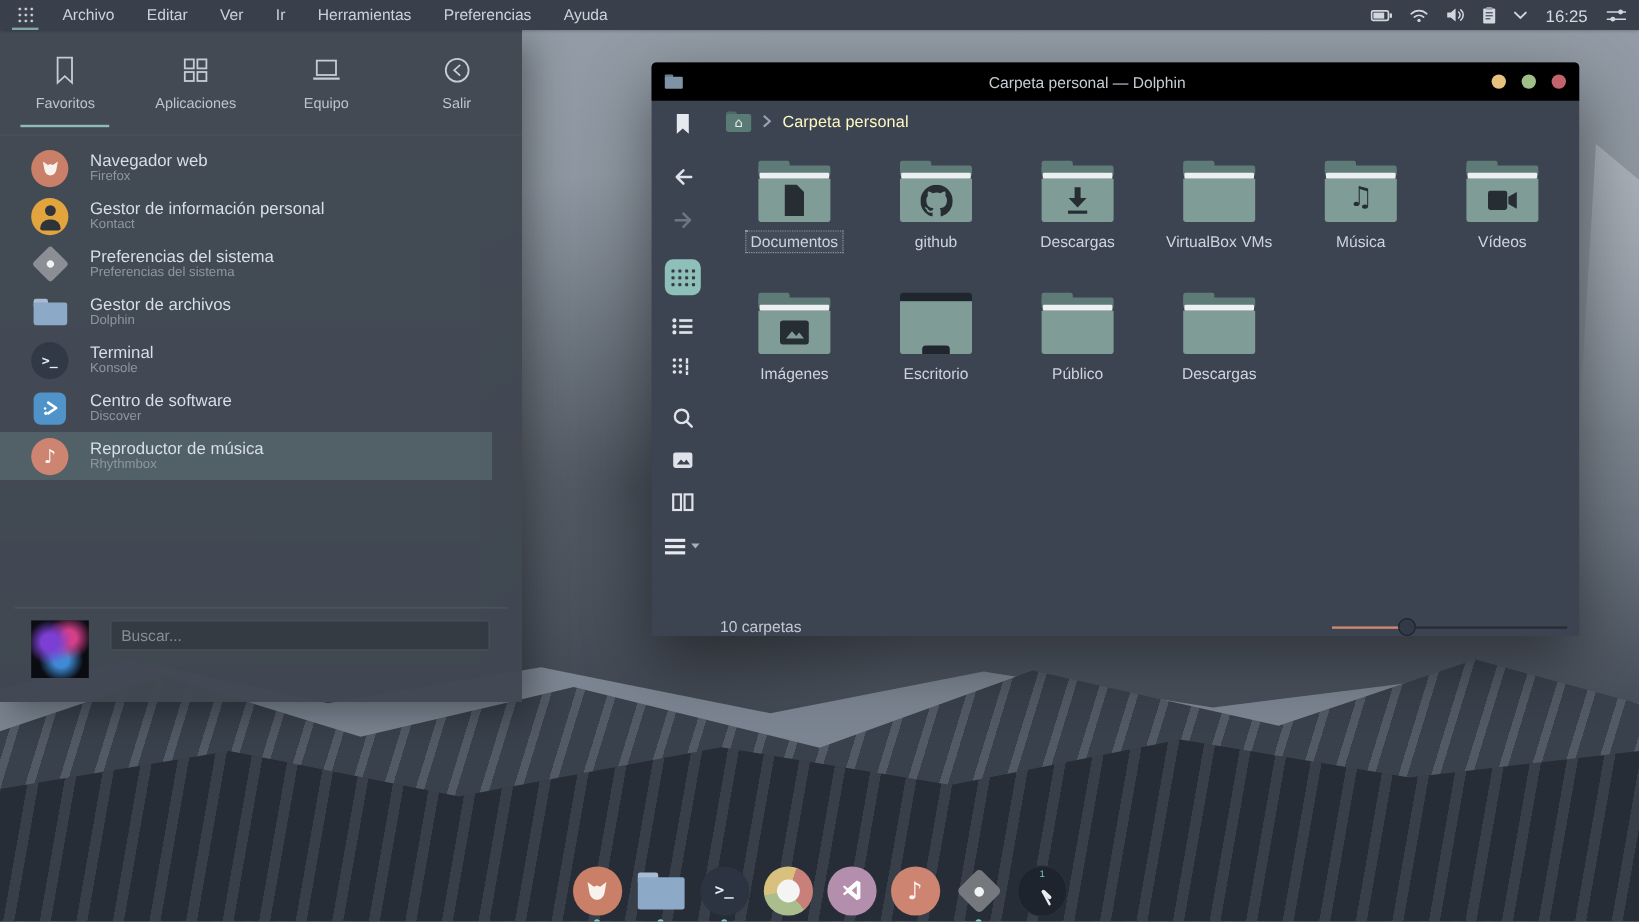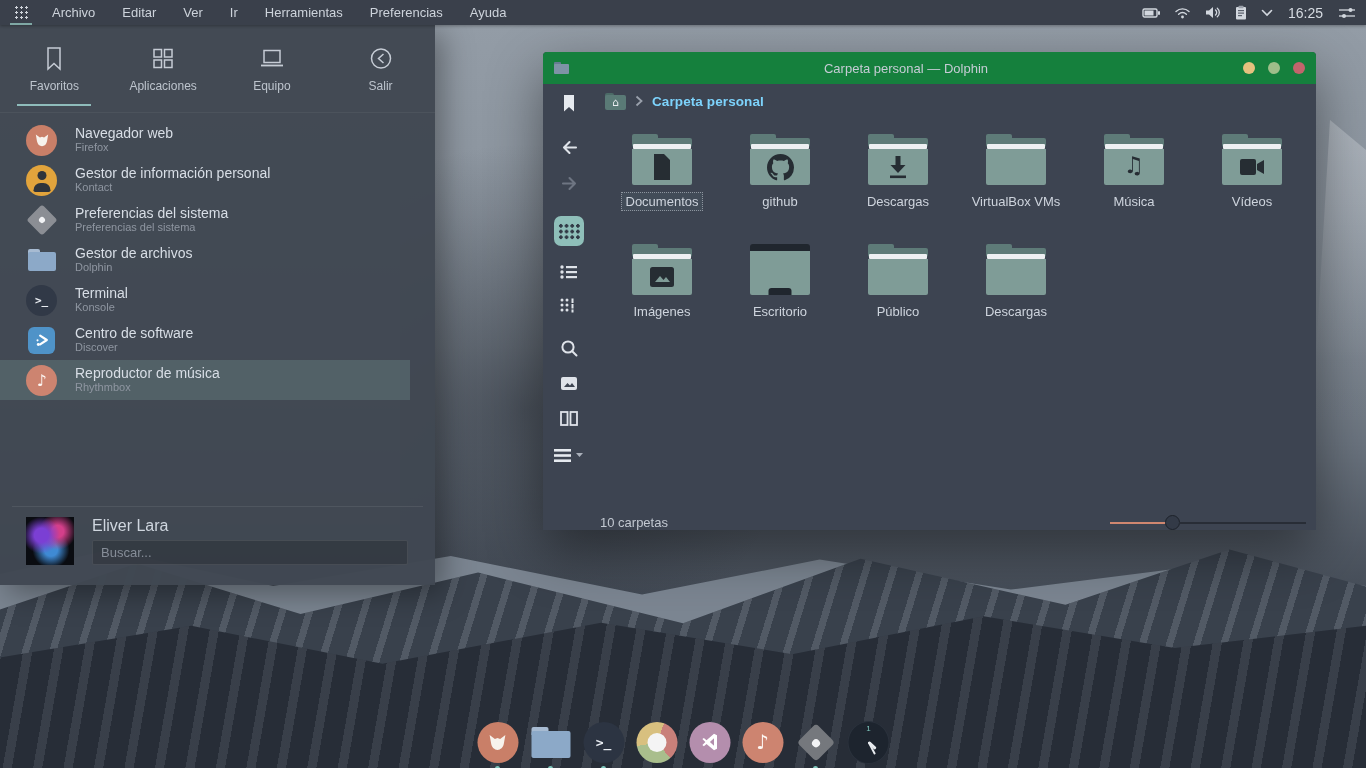--- a/index.html
+++ b/index.html
@@ -77,41 +77,41 @@
   .user-col { flex:1; display:flex; flex-direction:column; gap:5px; }
   .user-name { font-size:16px; color:#cfd6df; }
   .search-input { width:316px; height:25px; background:rgba(0,0,0,.18); border:1px solid rgba(255,255,255,.09);
     border-radius:2px; color:#cfd5de; font-size:13px; padding:0 8px; outline:none; font-family:"Liberation Sans", sans-serif; }
   .search-input::placeholder { color:#868d98; }
 
   
   .dolphin { position:absolute; left:543px; top:52px; width:773px; height:478px; z-index:20;
     border-radius:4px 4px 0 0; background:#3d4451; box-shadow:0 20px 55px rgba(0,0,0,.45);
     display:flex; flex-direction:column; }
-  .titlebar { height:26px; background:#15803d; border-radius:4px 4px 0 0; display:flex; align-items:center; padding:16px 11px; }
+  .titlebar { height:26px; background:#000000; border-radius:4px 4px 0 0; display:flex; align-items:center; padding:16px 11px; }
   .title-ic { position:relative; width:15px; height:12px; }
   .title-ic .t { position:absolute; left:0; top:0; width:7px; height:4px; background:#657c91; border-radius:1px 1px 0 0; }
   .title-ic .b { position:absolute; left:0; right:0; top:2px; bottom:0; background:#7e93a6; border-radius:1px; }
   .title-txt { flex:1; text-align:center; font-size:13px; color:#c6ccd5; }
   .win-btns { display:flex; gap:13px; }
   .win-btn { width:12px; height:12px; border-radius:50%; }
   .wb-min { background:#e6c17f; } .wb-max { background:#9fbe8a; } .wb-close { background:#c3646c; }
   .win-body { flex:1; display:flex; min-height:0; }
   .side { width:52px; display:flex; flex-direction:column; align-items:center; }
   .side .s-ic { display:flex; align-items:center; justify-content:center; }
   .iconsview-active { width:30px; height:30px; border-radius:7px; background:#8fbfb9; display:flex; align-items:center; justify-content:center; }
   .iconsview-active .dots { width:23px; height:17px;
     background-image:radial-gradient(#323a46 1.5px, transparent 1.65px); background-size:5.7px 5.7px; }
   .content { flex:1; display:flex; flex-direction:column; min-width:0; }
   .crumbbar { height:34px; display:flex; align-items:center; gap:9px; padding-left:10px; }
   .home-ic { position:relative; width:21px; height:17px; }
   .home-ic .t { position:absolute; left:0; top:0; width:9px; height:5px; background:#4c6b67; border-radius:2px 2px 0 0; }
   .home-ic .b { position:absolute; left:0; right:0; top:2px; bottom:0; background:#5a7a76; border-radius:2px;
     display:flex; align-items:center; justify-content:center; color:#e8ecef; font-size:11px; font-family:"DejaVu Sans", sans-serif; }
-  .crumb-txt { font-size:13.5px; color:#7dd3fc; font-weight:bold; letter-spacing:.1px; }
+  .crumb-txt { font-size:13.5px; color:#fef9c3; font-weight:normal; letter-spacing:.1px; }
   .folder-grid { flex:1; display:grid; grid-template-columns:repeat(6,118px); grid-auto-rows:110px; padding:16px 0 0 8px; align-content:start; }
   .fcell { display:flex; flex-direction:column; align-items:center; }
   .flabel { margin-top:7px; font-size:13px; color:#ced4dd; padding:1px 4px; border:1px dotted transparent; }
   .fcell.sel .flabel { border-color:#8d949e; background:rgba(143,188,187,.07); }
   .xfolder { position:relative; width:64px; height:51px; }
   .xfolder .tab { position:absolute; left:2px; top:0; width:26px; height:9px; background:#5e7b78; border-radius:2px 2px 0 0; }
   .xfolder .backp { position:absolute; left:2px; right:2px; top:4px; height:9px; background:#5e7b78; border-radius:2px; }
   .xfolder .stripe { position:absolute; left:3px; right:3px; top:10px; height:5px; background:#edf0f2; border-radius:1px; }
   .xfolder .bodyp { position:absolute; left:2px; right:2px; top:15px; bottom:0; background:#7f9c97; border-radius:0 0 2px 2px;
     display:flex; align-items:center; justify-content:center; }
@@ -350,21 +350,20 @@
           <div class="t2">Rhythmbox</div>
         </div>
     </div>
   </div>
 
   <div class="launch-spacer"></div>
   <div class="launch-divider"></div>
   <div class="user-area">
     <div class="avatar"></div>
     <div class="user-col">
-      <div class="user-name">Eliver Lara</div>
       <input class="search-input" type="text" placeholder="Buscar..." style="">
     </div>
   </div>
 </div>
 
 <div class="dolphin">
   <div class="titlebar">
     <div class="title-ic">
         <div class="t"></div>
         <div class="b"></div>

